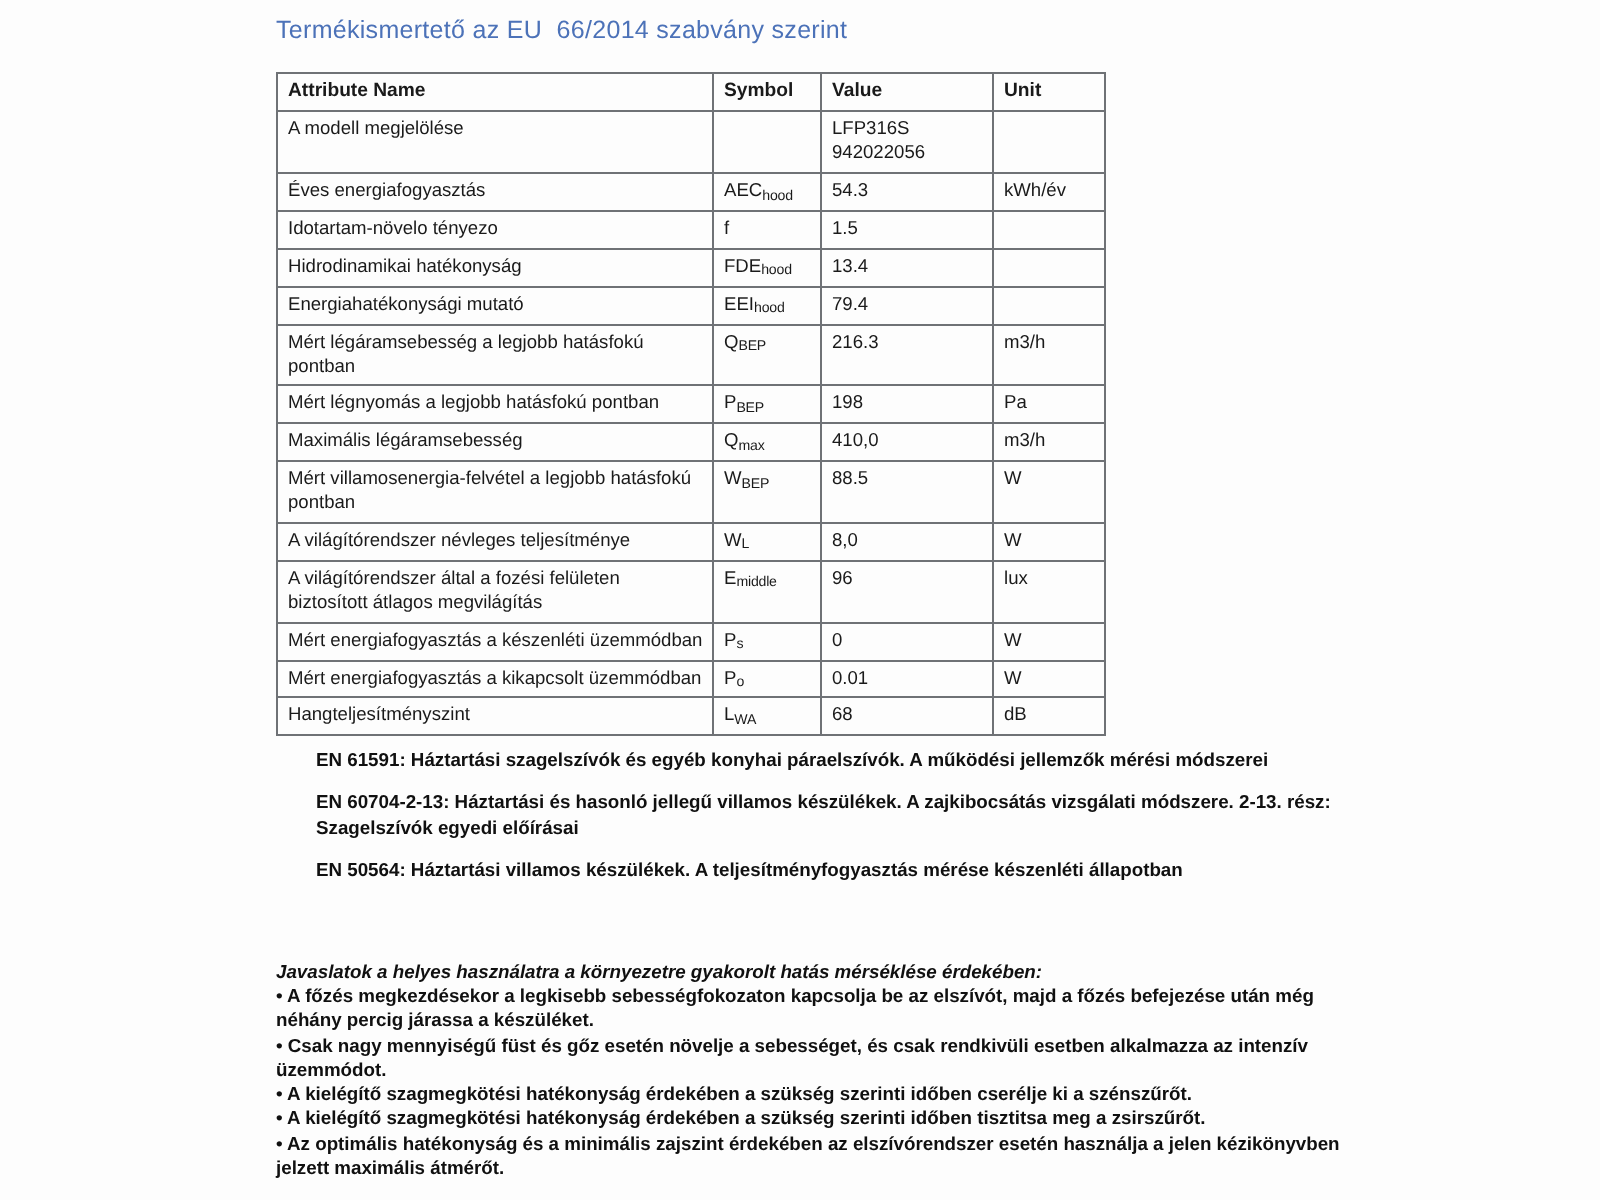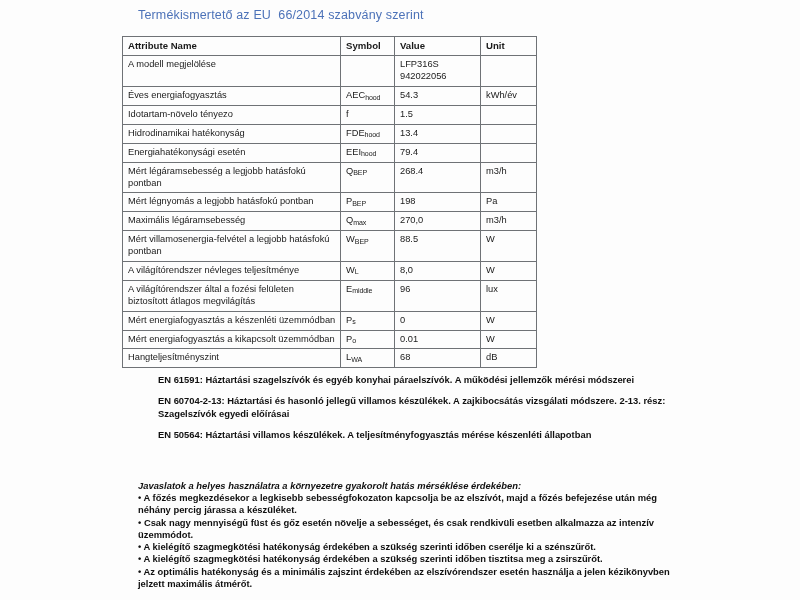--- a/index.html
+++ b/index.html
@@ -25,21 +25,21 @@
     left: 138px;
     top: 8px;
     font-size: 12.5px;
     font-weight: 400;
     color: #4c72b8;
     letter-spacing: 0.15px;
     white-space: pre;
   }
   .spec-table {
     position: absolute;
-    left: 122px;
+    left: 138px;
     top: 36px;
     width: 414px;
     border-collapse: collapse;
     table-layout: fixed;
     font-size: 9.3px;
   }
   .spec-table th,
   .spec-table td {
     border: 1px solid #6f7276;
     padding: 3px 4px 3px 5px;
@@ -138,41 +138,41 @@
           <td class="val-multiline">1.5</td>
           <td></td>
         </tr>
         <tr>
           <td>Hidrodinamikai hatékonyság</td>
           <td class="sym"><span>FDE</span><sub>hood</sub></td>
           <td class="val-multiline">13.4</td>
           <td></td>
         </tr>
         <tr>
-          <td>Energiahatékonysági esetén</td>
+          <td>Energiahatékonysági mutató</td>
           <td class="sym"><span>EEI</span><sub>hood</sub></td>
           <td class="val-multiline">79.4</td>
           <td></td>
         </tr>
         <tr>
           <td>Mért légáramsebesség a legjobb hatásfokú pontban</td>
           <td class="sym"><span>Q</span><sub>BEP</sub></td>
-          <td class="val-multiline">268.4</td>
+          <td class="val-multiline">216.3</td>
           <td>m3/h</td>
         </tr>
         <tr>
           <td>Mért légnyomás a legjobb hatásfokú pontban</td>
           <td class="sym"><span>P</span><sub>BEP</sub></td>
           <td class="val-multiline">198</td>
           <td>Pa</td>
         </tr>
         <tr>
           <td>Maximális légáramsebesség</td>
           <td class="sym"><span>Q</span><sub>max</sub></td>
-          <td class="val-multiline">270,0</td>
+          <td class="val-multiline">410,0</td>
           <td>m3/h</td>
         </tr>
         <tr>
           <td>Mért villamosenergia-felvétel a legjobb hatásfokú pontban</td>
           <td class="sym"><span>W</span><sub>BEP</sub></td>
           <td class="val-multiline">88.5</td>
           <td>W</td>
         </tr>
         <tr>
           <td>A világítórendszer névleges teljesítménye</td>

